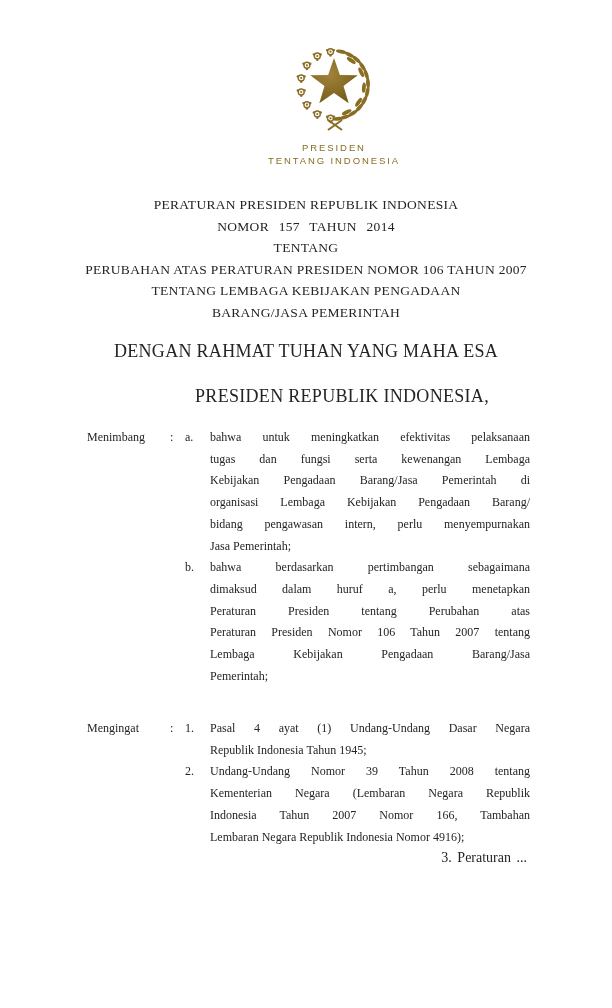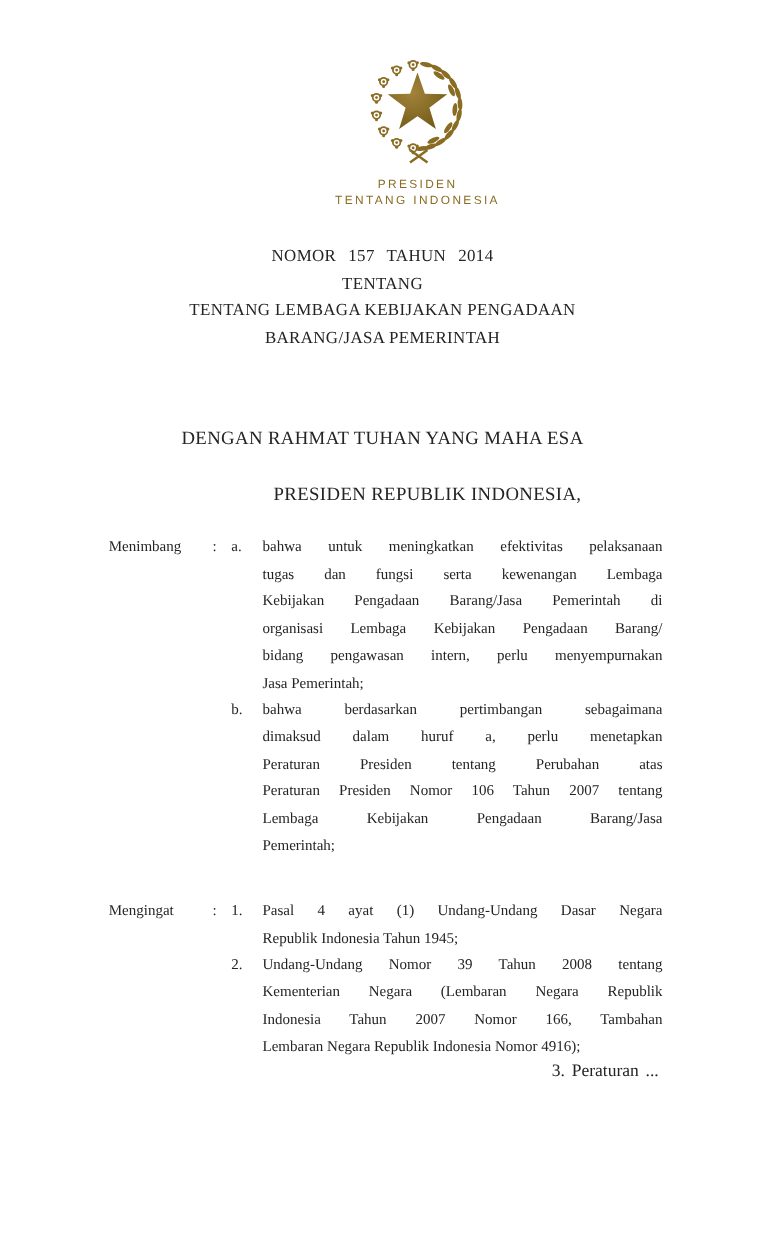--- a/index.html
+++ b/index.html
@@ -18,21 +18,21 @@
   }
   
   .title-block {
     position:absolute; top:194px; left:0; width:100%;
     text-align:center; font-size:13.5px; line-height:21.6px; letter-spacing:0.3px;
   }
   .tl-nomor { word-spacing:6px; }
   
   .center-line {
     position:absolute; left:0; width:100%; text-align:center;
-    font-size:15px; line-height:21.6px; letter-spacing:0.3px;
+    font-size:18px; line-height:21.6px; letter-spacing:0.3px;
   }
   .invocation { top:341px; }
   .authority  { top:386px;padding-left:36px; }
   
   .clause {
     position:absolute; left:87px; width:443px; display:flex;
     font-size:12px; line-height:21.7px;
   }
   .clause-menimbang { top:427px; }
   .clause-mengingat { top:718px; }
@@ -105,22 +105,24 @@
 
       <polygon points="44,18 49.9,34.9 67.8,35.3 53.5,46.1 58.7,63.2 44,53 29.3,63.2 34.5,46.1 20.2,35.3 38.1,34.9" fill="url(#gstar)"></polygon>
     </svg>
     <div class="lh-text">
       <div>PRESIDEN</div>
       <div>TENTANG INDONESIA</div>
     </div>
   </header>
 
   <section class="title-block">
+    <div>PERATURAN PRESIDEN REPUBLIK INDONESIA</div>
     <div class="tl-nomor">NOMOR 157 TAHUN 2014</div>
     <div>TENTANG</div>
+    <div>PERUBAHAN ATAS PERATURAN PRESIDEN NOMOR 106 TAHUN 2007</div>
     <div>TENTANG LEMBAGA KEBIJAKAN PENGADAAN</div>
     <div>BARANG/JASA PEMERINTAH</div>
   </section>
 
   <div class="center-line invocation">DENGAN RAHMAT TUHAN YANG MAHA ESA</div>
   <div class="center-line authority">PRESIDEN REPUBLIK INDONESIA,</div>
 
   <section class="clause clause-menimbang">
     <div class="c-label">Menimbang</div>
     <div class="c-colon">:</div>

